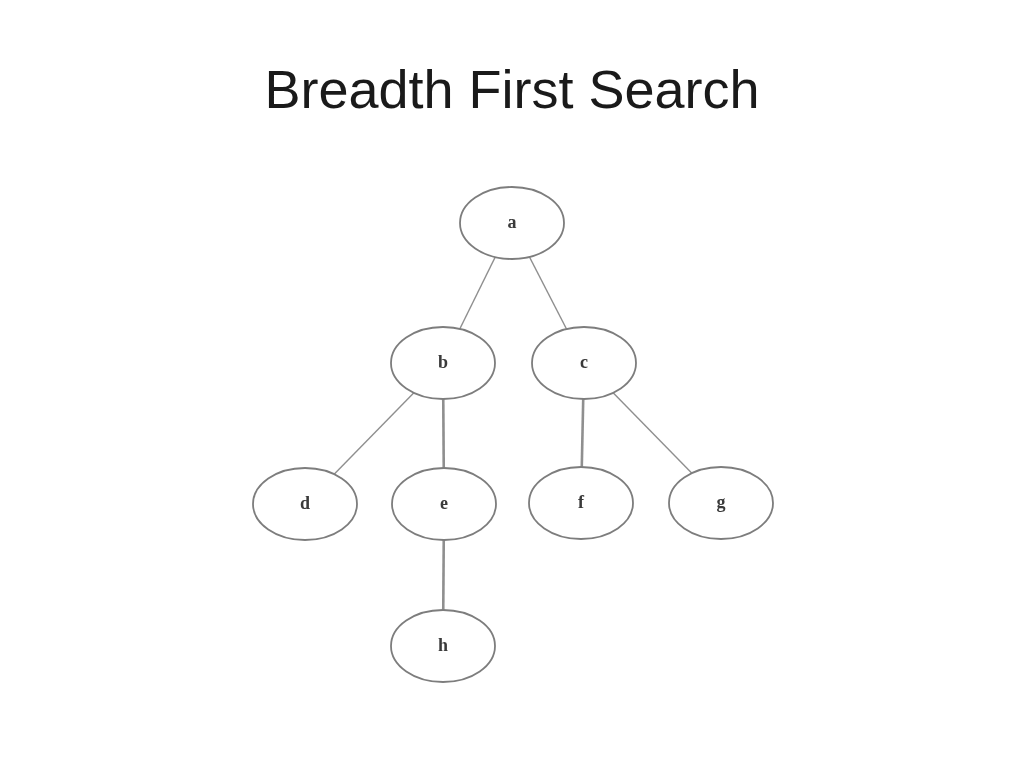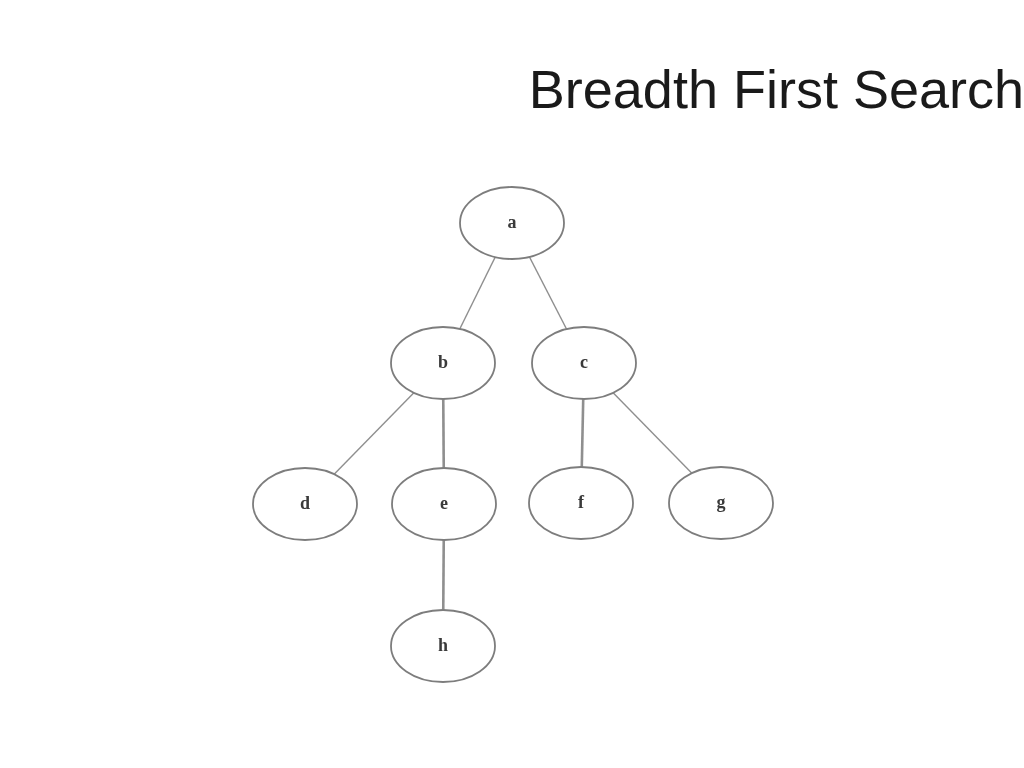--- a/index.html
+++ b/index.html
@@ -14,21 +14,21 @@
     background: #ffffff;
     overflow: hidden;
     font-family: "Liberation Sans", sans-serif;
   }
   .slide-title {
     position: absolute;
     top: 58px;
     left: 0;
     width: 100%;
     margin: 0;
-    text-align: right;
+    text-align: center;
     font-family: "Liberation Sans", sans-serif;
     font-weight: 400;
     font-size: 54px;
     letter-spacing: 0px;
     color: #1a1a1a;
   }
   .tree-svg {
     position: absolute;
     top: 0;
     left: 0;

